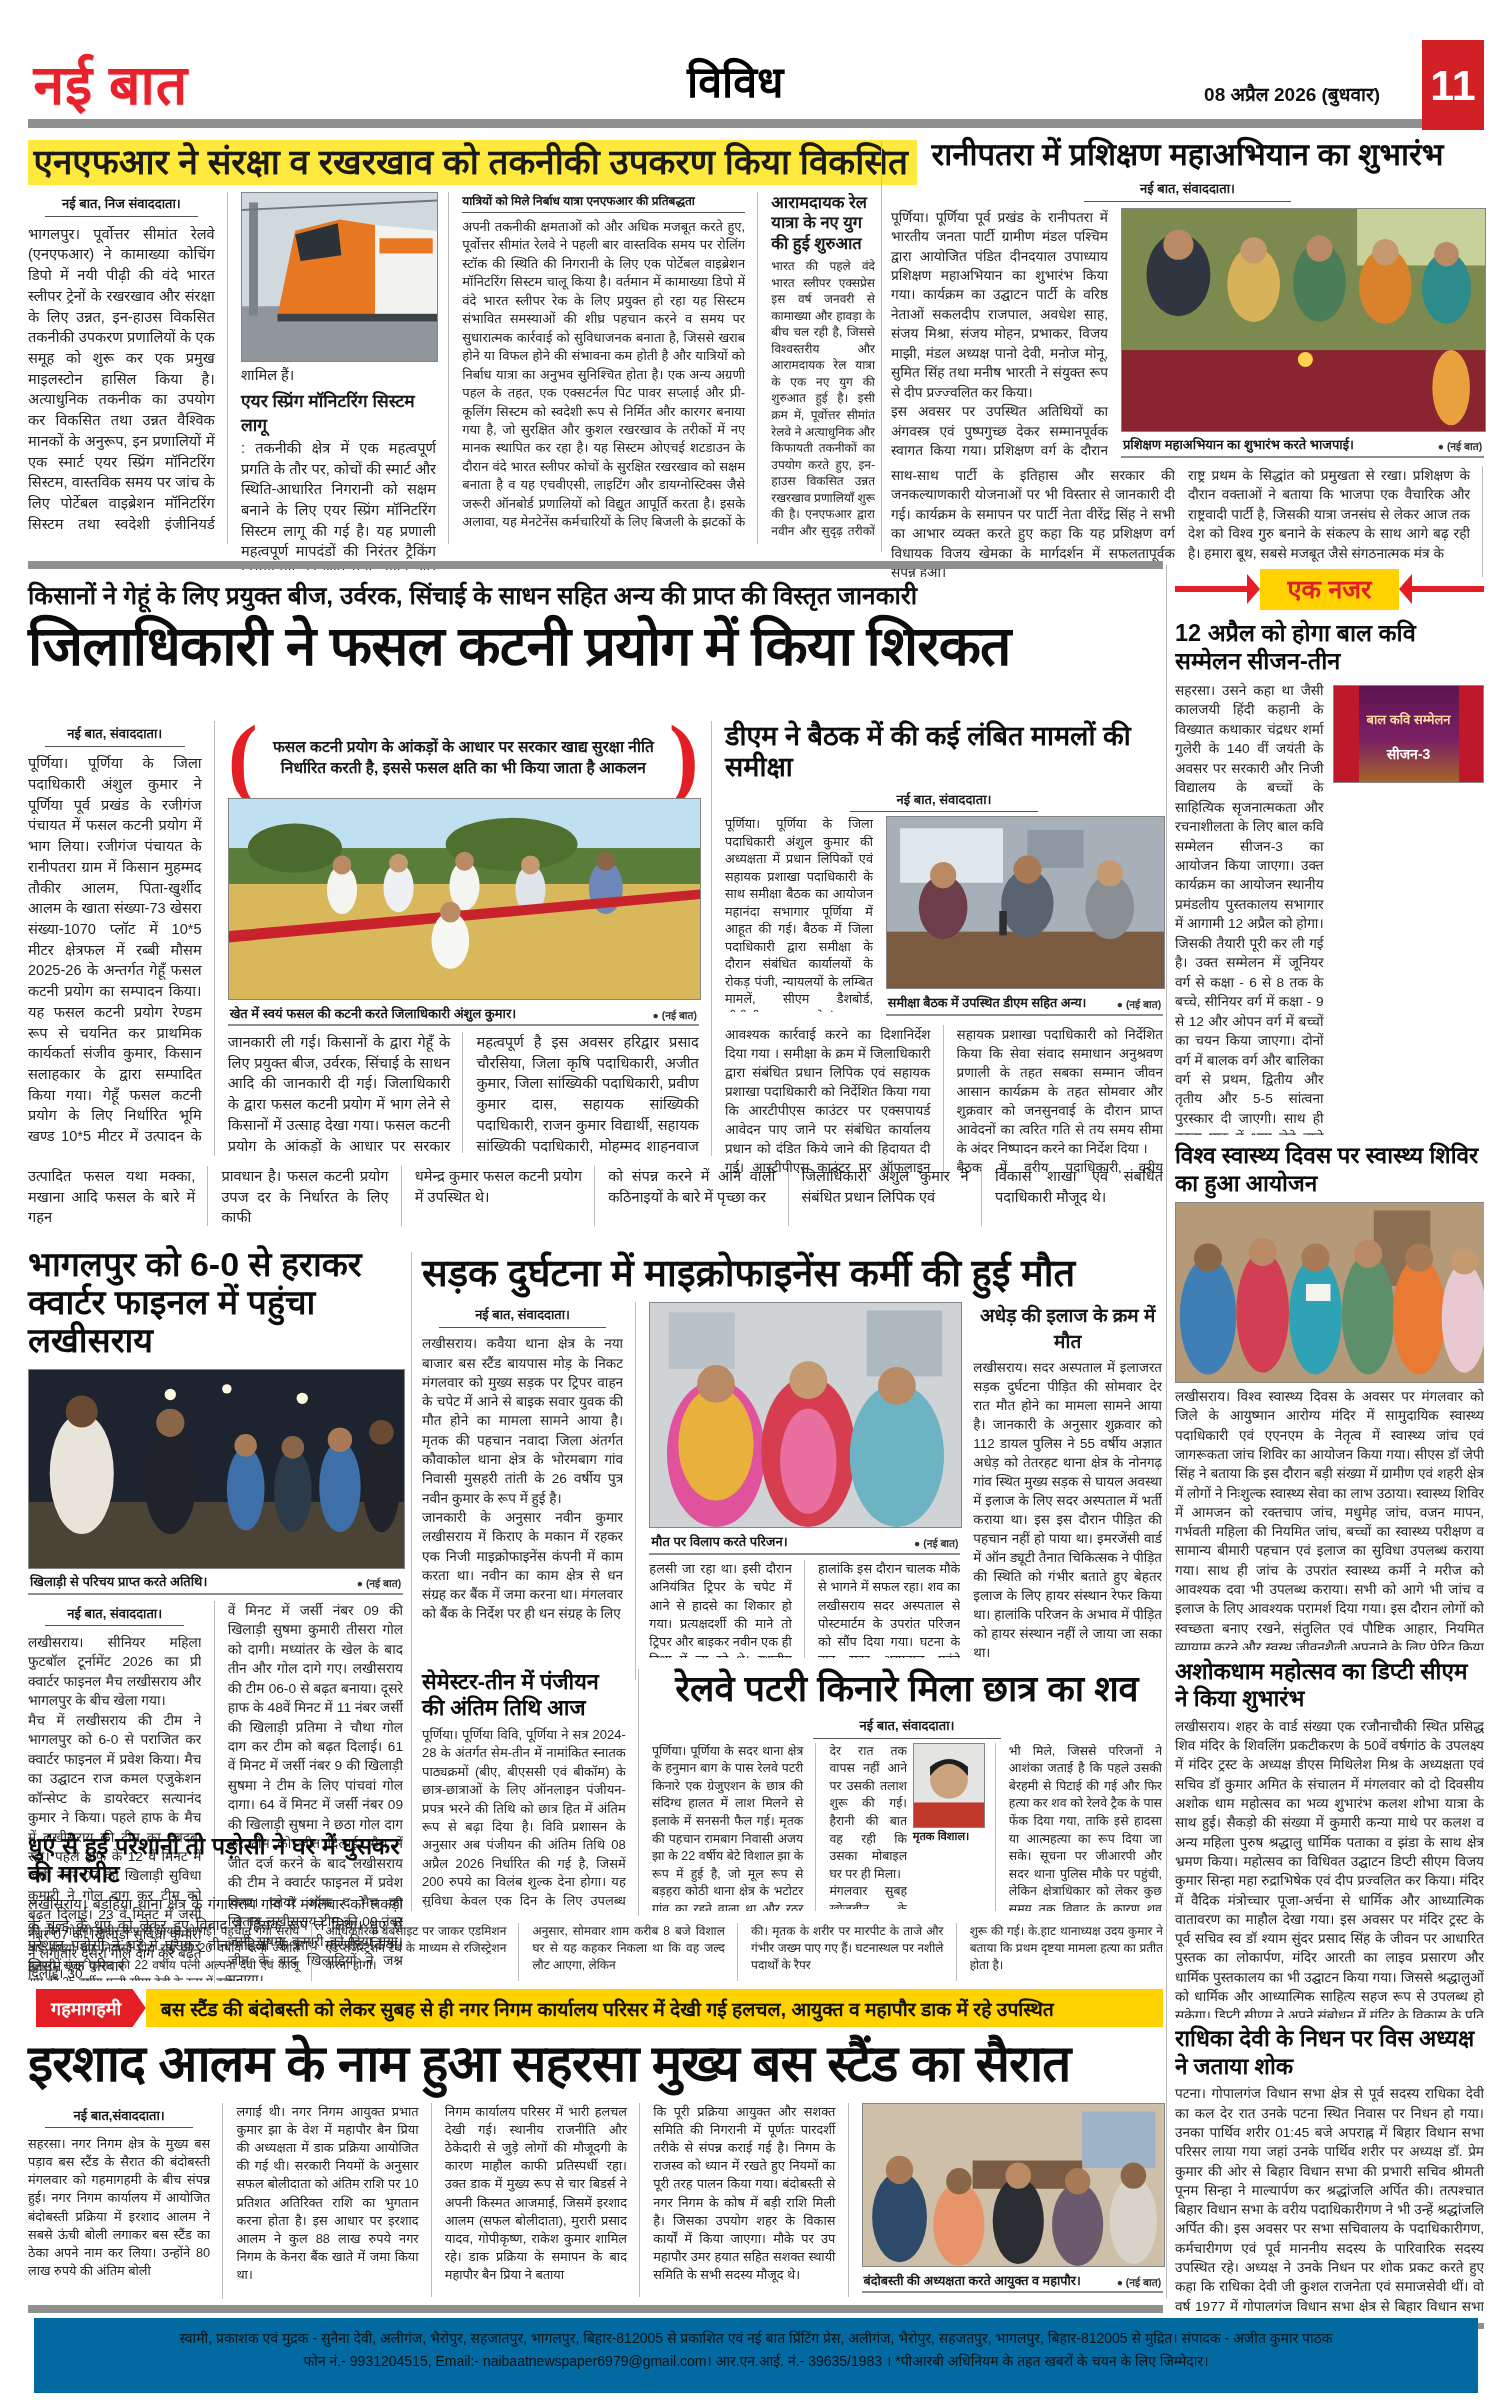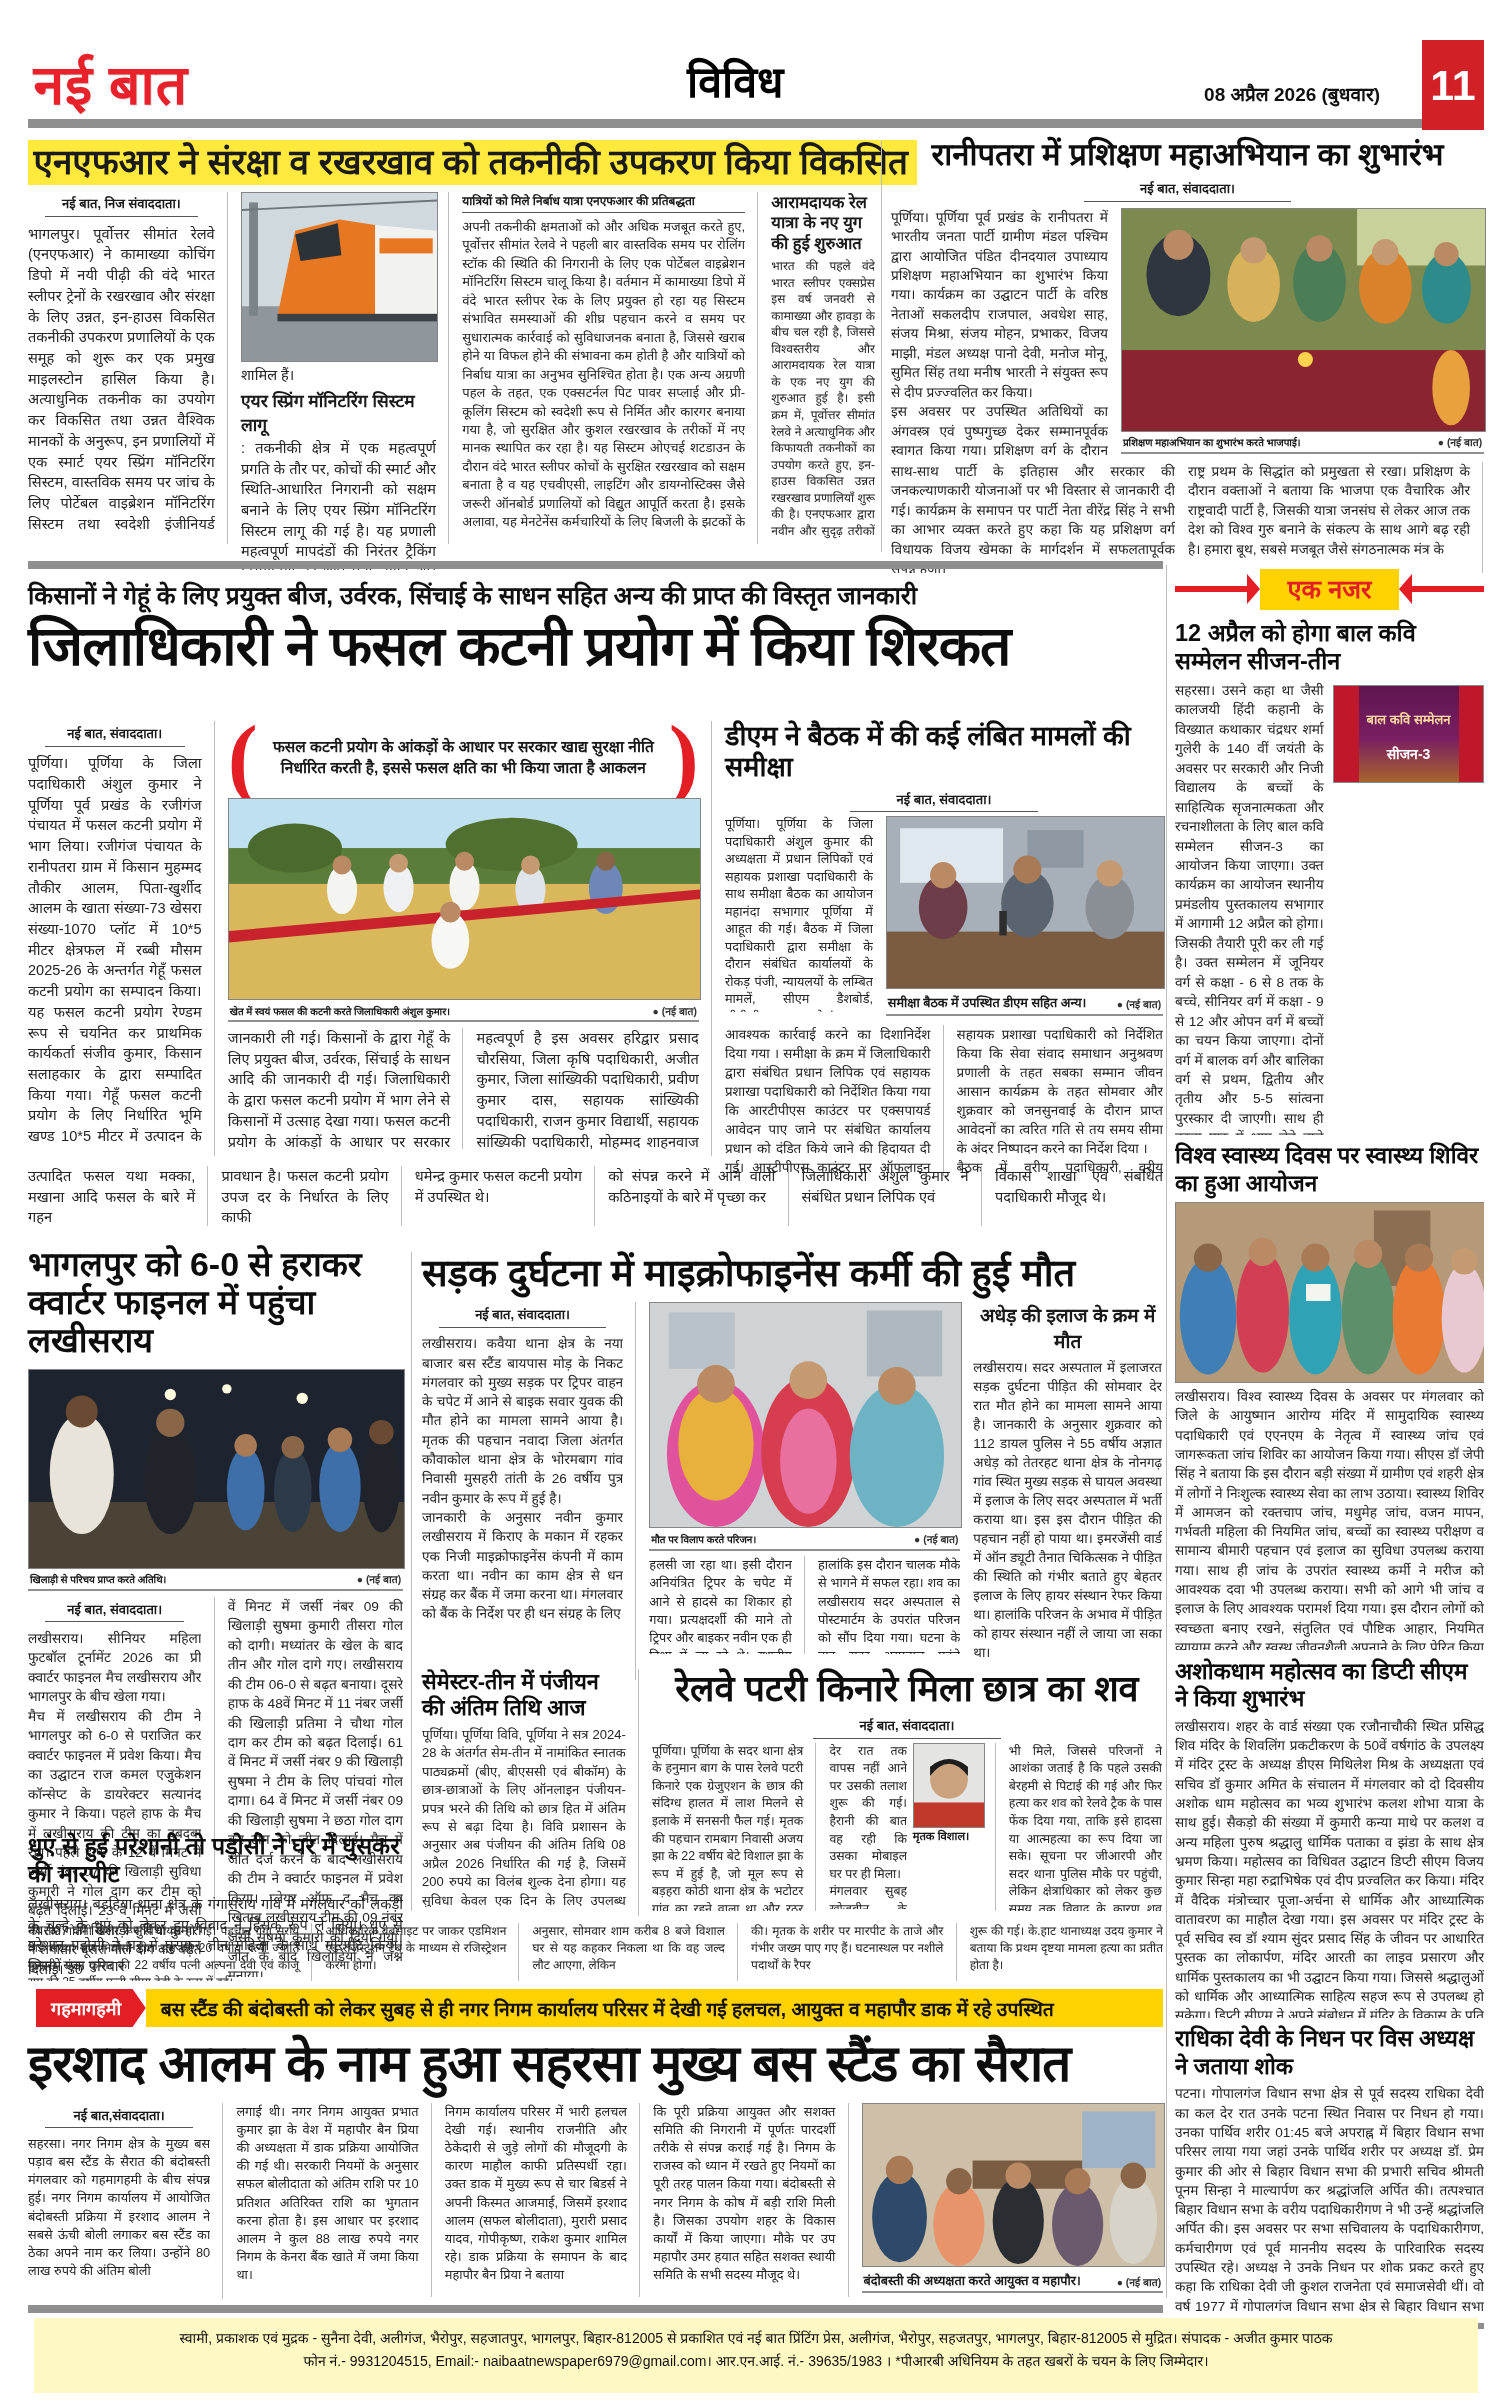--- a/index.html
+++ b/index.html
@@ -21,21 +21,21 @@
   .hl-yellow{background:#ffe93d;padding:1.9px 9.4px 3.8px 5.6px;font-size:35px;font-weight:900;white-space:nowrap;}
   .byline{font-weight:bold;font-size:13px;text-align:center;padding:2.8px 0 3.8px;border-bottom:0.9px solid #555;margin:0 17px 6.6px;}
   .body-txt{font-size:14.6px;line-height:1.42;text-align:justify;overflow:hidden;white-space:pre-line;color:#242424;}
   .body-sm{font-size:12.7px;line-height:1.38;}
   .cols{display:flex;gap:13px;}
   .rule{border-right:0.9px solid #bcbcbc;padding-right:12.2px;}
   .photo{border:0.9px solid #858585;overflow:hidden;background:#d8d8d8;position:relative;}
   .photo svg{display:block;width:100%;height:100%;}
   .caption-row{display:flex;justify-content:space-between;align-items:flex-end;border-bottom:2.8px solid #8f8f8f;
                padding:3.8px 1.9px 2.8px;margin-bottom:5.6px;}
-  .caption{font-weight:bold;font-size:10px;}
+  .caption{font-weight:bold;font-size:13px;}
   .credit{font-size:10.4px;font-weight:bold;color:#333;white-space:nowrap;margin-left:7.5px;}
   
   .quote{display:flex;align-items:center;}
   .qmark{color:#e31e24;font-size:90px;line-height:.75;font-weight:bold;font-family:"Liberation Serif",serif;}
   .quote-text{font-weight:bold;font-size:15.5px;line-height:1.35;text-align:center;padding:0 5.6px;}
   
   .rail-banner{display:flex;align-items:center;}
   .red-line{flex:1;height:5.6px;background:#e31e24;}
   .tri-r{width:0;height:0;border-top:15px solid transparent;border-bottom:15px solid transparent;border-left:13px solid #e31e24;}
   .tri-l{width:0;height:0;border-top:15px solid transparent;border-bottom:15px solid transparent;border-right:13px solid #e31e24;}
@@ -44,21 +44,21 @@
   .poster{float:right;width:149px;height:96px;margin:3.8px 0 5.6px 9.4px;border:0.9px solid #888;position:relative;
           background:linear-gradient(180deg,#5e1550 0%,#7a1f63 55%,#a5652c 100%);overflow:hidden;}
   .poster .curt{position:absolute;top:0;width:24.5px;height:100%;background:#c0182b;}
   .poster .ptxt1{position:absolute;top:24.5px;left:28px;right:28px;text-align:center;color:#ffd9a0;font-weight:900;font-size:13px;}
   .poster .ptxt2{position:absolute;top:58px;left:28px;right:28px;text-align:center;color:#ffffff;font-weight:900;font-size:14px;}
   
   .ghm{display:flex;align-items:stretch;padding-left:8px;}
   .ghm-label{background:#e31e24;color:#fff;font-weight:900;font-size:18px;display:flex;align-items:center;
              padding:0 24.5px 0 15px;clip-path:polygon(0 0,88% 0,100% 50%,88% 100%,0 100%);}
   .ghm-strip{background:#ffd200;flex:1;display:flex;align-items:center;font-weight:900;font-size:19.3px;color:#111;padding:0 15px;}
-  .footer-box{background:#fef9c3;text-align:center;font-size:14px;line-height:1.6;color:#111;padding-top:9.4px;}
+  .footer-box{background:#0369a1;text-align:center;font-size:14px;line-height:1.6;color:#111;padding-top:9.4px;}
   .vrule{background:#bcbcbc;width:0.9px;}
 </style>
 </head>
 <body>
 
 <div class="page">
 
   <div class="abs" style="left:28px;top:28px;width:1456px;height:94px;">
     <div class="masthead abs" style="left:5.6px;top:17px;">नई बात</div>
     <div class="section-name abs" style="left:659px;top:22.6px;">विविध</div>

